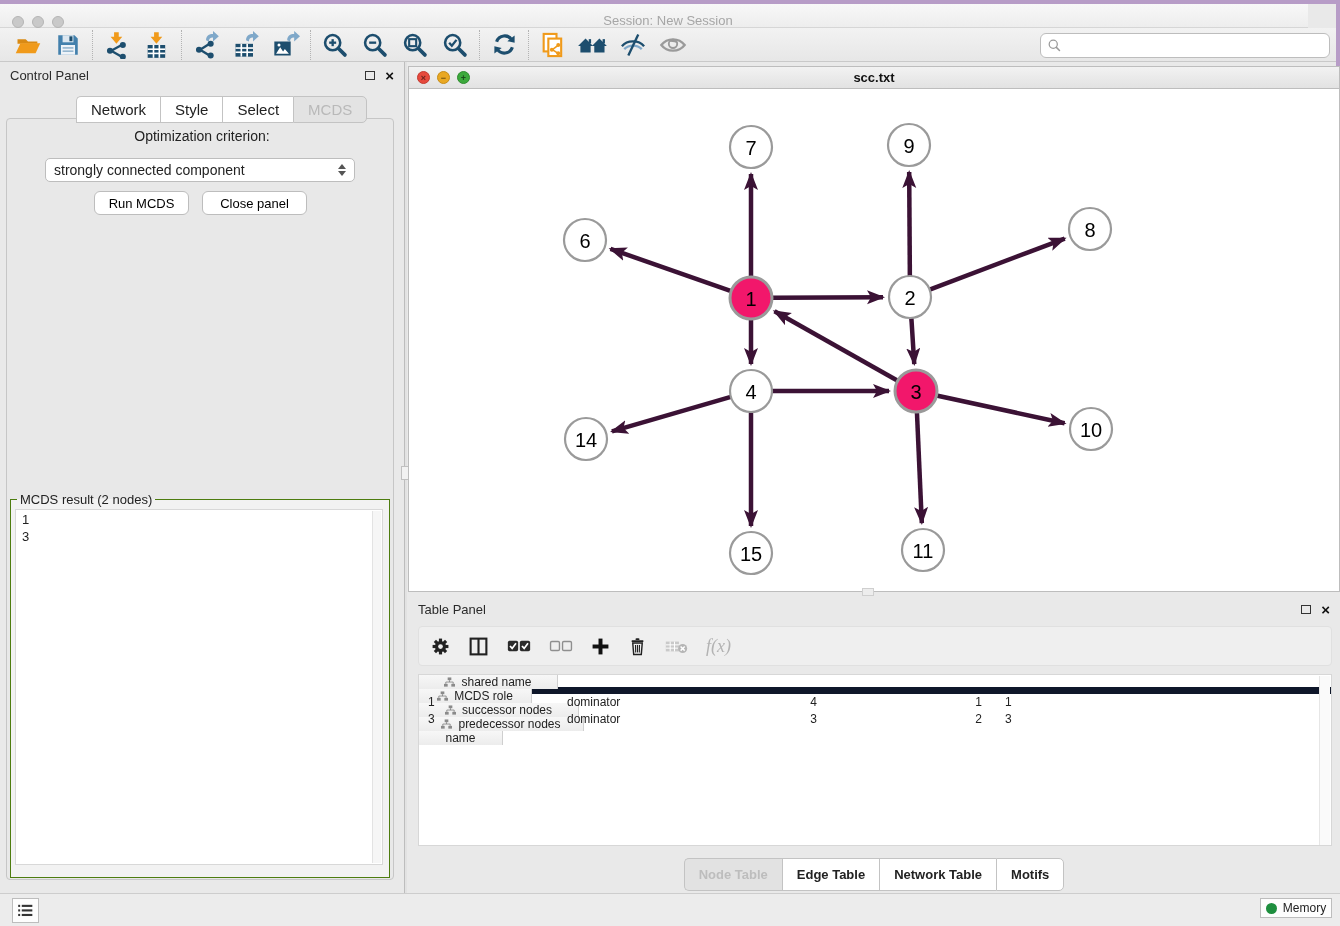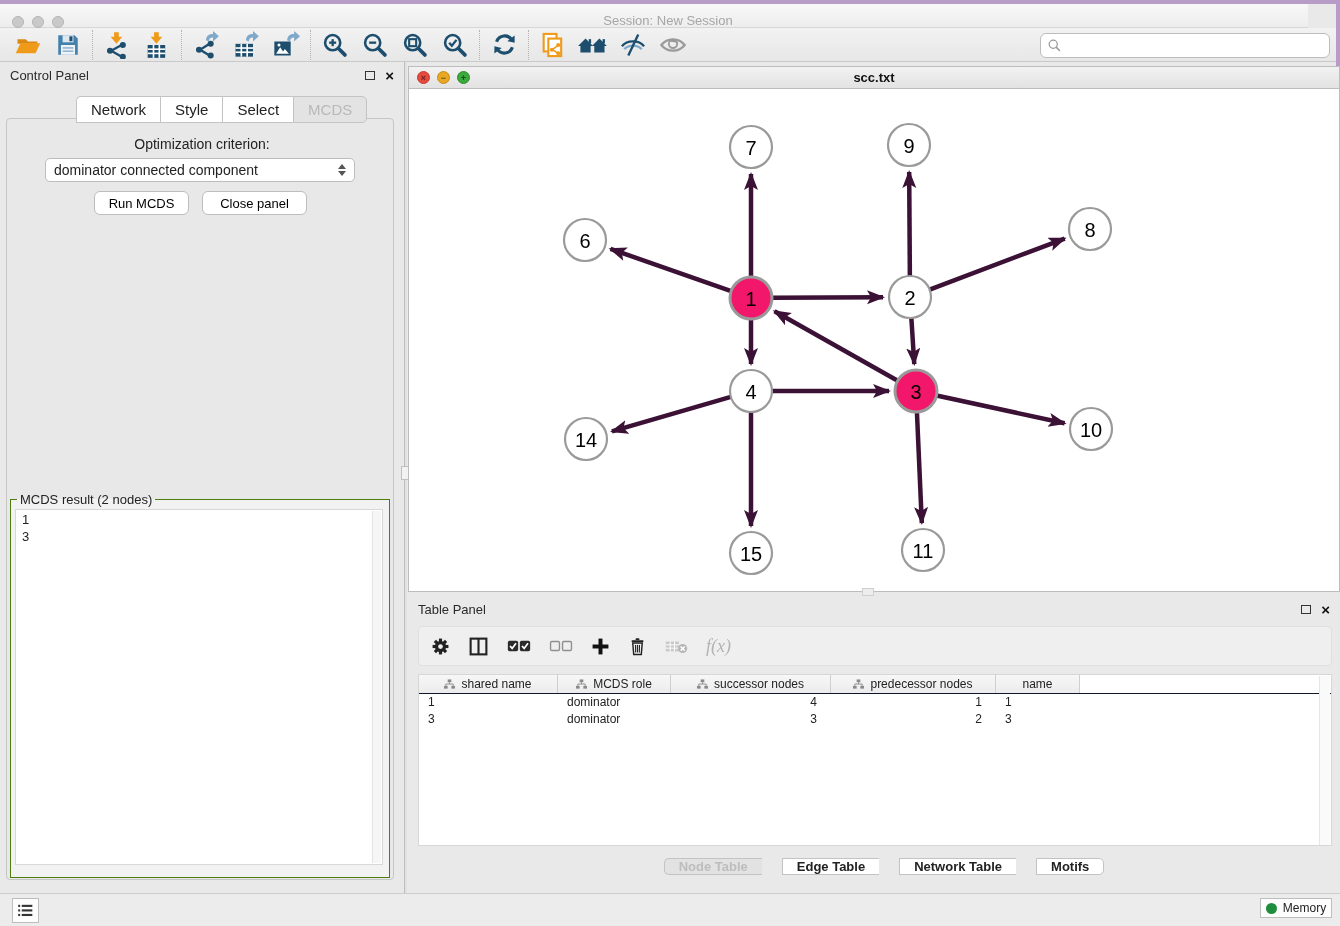--- a/index.html
+++ b/index.html
@@ -31,21 +31,21 @@
   .float-ic { width:10px; height:9px; border:1.6px solid #333; display:inline-block; margin-right:10px; }
   .close-ic { font-size:15px; font-weight:bold; color:#111; line-height:1; }
   #cp-tabs { left:76px; top:96px; display:flex; }
   .cp-tab { border:1px solid #c3c3c3; background:#fff; font-size:15px; padding:4px 14px;
     border-right-width:0; }
   .cp-tab:first-child { border-radius:5px 0 0 0; }
   .cp-tab:last-child { border-right-width:1px; border-radius:0 5px 5px 0; }
   .cp-tab.muted { background:#e3e3e3; color:#b9b9b9; }
   #cp-body { left:6px; top:118px; width:388px; height:762px; background:#e8e8e8;
     border:1px solid #c6c6c6; border-radius:4px; }
-  #opt-label { left:0; top:136px; width:404px; text-align:center; font-size:14px; }
+  #opt-label { left:0; top:128px; width:404px; text-align:center; font-size:14px; }
   #criterion-select { left:45px; top:158px; width:310px; height:24px; background:#fff;
     border:1px solid #bdbdbd; border-radius:5px; display:flex; align-items:center;
     font-size:14px; padding:0 8px; }
   #criterion-select .lbl { flex:1; }
   .stepper { display:flex; flex-direction:column; gap:2px; align-items:center; }
   .stepper i { width:0; height:0; border-left:4px solid transparent; border-right:4px solid transparent; }
   .stepper .up { border-bottom:5px solid #555; }
   .stepper .dn { border-top:5px solid #555; }
   .cp-button { position:absolute; top:191px; height:24px; background:#fff; border:1px solid #bdbdbd;
     border-radius:6px; font-size:13px; display:flex; align-items:center; justify-content:center; }
@@ -76,31 +76,31 @@
   #net-title { position:absolute; left:0; width:100%; text-align:center; font-size:13px; font-weight:600; color:#111; }
   #net-canvas { position:absolute; left:0; top:22px; width:930px; height:502px; background:#fff; }
   
   #table-panel { left:408px; top:596px; width:932px; height:297px; background:#e9e9e9; }
   #tp-toolbar { position:absolute; left:10px; top:30px; width:914px; height:40px; background:#efefef;
     border:1px solid #e0e0e0; border-radius:4px; display:flex; align-items:center; padding-left:12px; gap:18px; }
   .tp-ic { display:flex; align-items:center; justify-content:center; }
   #fx-label { font-family:"Liberation Serif", serif; font-style:italic; font-size:18px; color:#b3b3b3; }
   #tp-table { position:absolute; left:10px; top:78px; width:914px; height:172px; background:#fff;
     border:1px solid #d7d7d7; overflow:hidden; }
-  #tp-header { display:flex; height:19px; border-bottom:1px solid #0f172a; }
+  #tp-header { display:flex; height:19px; border-bottom:7px solid #0f172a;flex-direction:column; }
   .th { background:linear-gradient(#f7f7f7,#ececec); border-right:1px solid #cfcfcf;
     font-size:12px; display:flex; align-items:center; justify-content:center; gap:6px; color:#222; }
   .tr { display:flex; height:17px; font-size:12px; }
   .td { padding:1px 14px 0 9px; }
   .td.r { text-align:right; }
   #tp-vscroll { position:absolute; right:1px; top:1px; width:11px; height:170px; background:#fafafa;
     border-left:1px solid #e6e6e6; }
   #tp-tabs { position:absolute; left:0; top:262px; width:932px; display:flex; justify-content:center; }
   .tp-tab { border:1px solid #c3c3c3; background:#fff; font-size:13px; font-weight:600;
-    padding:0 14px; border-right-width:0;margin-left:20px; }
+    padding:8px 14px; border-right-width:0; }
   .tp-tab:first-child { border-radius:5px 0 0 5px; }
   .tp-tab:last-child { border-right-width:1px; border-radius:0 5px 5px 0; }
   .tp-tab.muted { background:#e2e2e2; color:#bdbdbd; }
   
   #status-bar { left:0; top:893px; width:1340px; height:33px; background:#ececec; border-top:1px solid #cdcdcd; }
   #list-btn { position:absolute; left:12px; top:4px; width:27px; height:25px; background:#fdfdfd;
     border:1px solid #bdbdbd; display:flex; align-items:center; justify-content:center; }
   #memory-btn { position:absolute; right:8px; top:4px; width:72px; height:20px; background:#fdfdfd;
     border:1px solid #bdbdbd; display:flex; align-items:center; justify-content:center; gap:6px; font-size:12px; }
   #memory-dot { width:11px; height:11px; border-radius:50%; }
@@ -288,21 +288,21 @@
 </div>
 <div class="abs" id="cp-body"></div>
 <div class="abs" id="cp-tabs">
     <div class="cp-tab">Network</div>
     <div class="cp-tab">Style</div>
     <div class="cp-tab">Select</div>
     <div class="cp-tab muted">MCDS</div>
   </div>
 <div class="abs" id="opt-label">Optimization criterion:</div>
 <div class="abs" id="criterion-select">
-  <span class="lbl">dominator connected component</span>
+  <span class="lbl">strongly connected component</span>
   <span class="stepper">
       <i class="up"></i>
       <i class="dn"></i>
     </span>
 </div>
 <button class="cp-button" id="run-mcds">Run MCDS</button>
 <button class="cp-button" id="close-panel">Close panel</button>
 <fieldset class="abs" id="mcds-result">
   <legend>MCDS result (2 nodes)</legend>
   <div id="mcds-result-text">1

